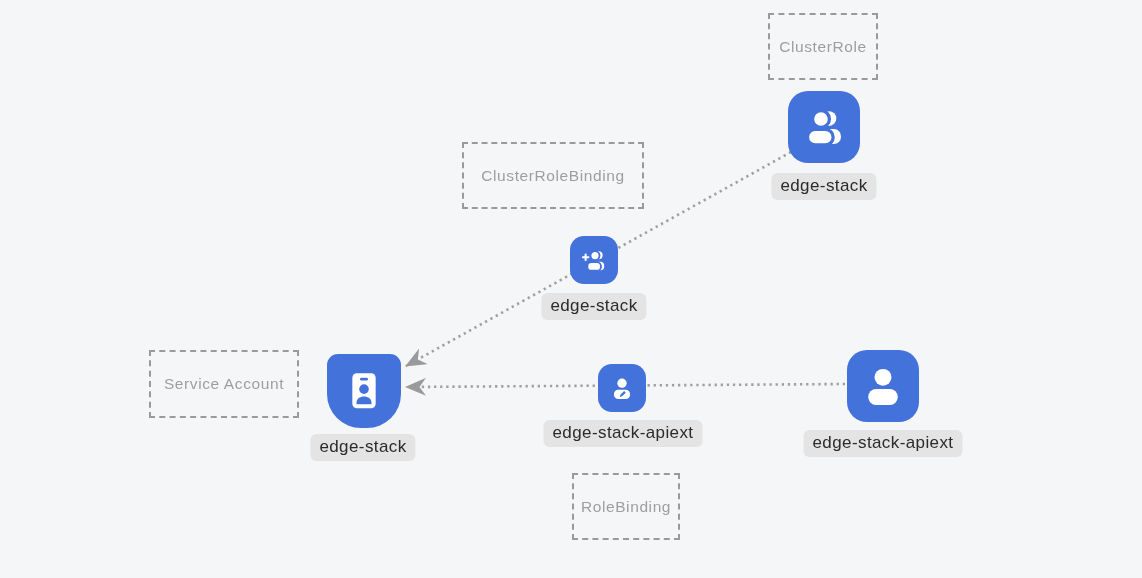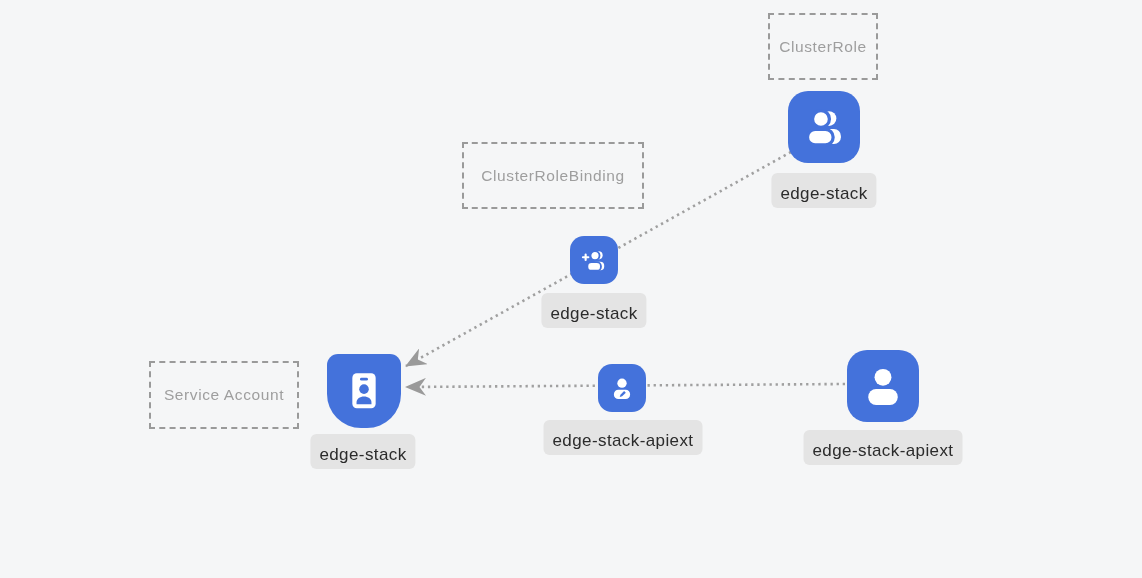--- a/index.html
+++ b/index.html
@@ -42,21 +42,21 @@
     border: 2px dashed var(--box-border);
     display: flex;
     align-items: center;
     justify-content: center;
     color: var(--box-text);
     font-size: 15.5px;
     letter-spacing: 0.6px;
   }
   .box-cluster-role        { left: 768px; top: 13px;  width: 110px; height: 67px; }
   .box-cluster-role-binding{ left: 462px; top: 142px; width: 182px; height: 67px; justify-content: center; }
-  .box-service-account     { left: 149px; top: 361px; width: 150px; height: 68px; }
+  .box-service-account     { left: 149px; top: 350px; width: 150px; height: 68px; }
   .box-role-binding        { left: 572px; top: 473px; width: 108px; height: 67px; }
   .box-role                { left: 828px; top: 474px; width: 107px; height: 67px; }
 
   .node-icon {
     position: absolute;
     background: var(--icon-blue);
     display: flex;
     align-items: center;
     justify-content: center;
   }
@@ -67,21 +67,21 @@
   .icon-role-binding         { left: 598px; top: 364px; width: 48px; height: 48px; border-radius: 14px; }
   .icon-role                 { left: 847px; top: 350px; width: 72px; height: 72px; border-radius: 20px; }
 
   .node-label {
     position: absolute;
     transform: translateX(-50%);
     background: var(--label-pill-bg);
     color: var(--label-text);
     font-size: 17px;
     letter-spacing: 0.4px;
-    padding: 11px 9px 4px 9px;
+    padding: 3px 9px 4px 9px;
     border-radius: 6px;
     white-space: nowrap;
   }
   .label-cluster-role         { left: 824px; top: 173px; }
   .label-cluster-role-binding { left: 594px; top: 293px; }
   .label-service-account      { left: 363px; top: 434px; }
   .label-role-binding         { left: 623px; top: 420px; }
   .label-role                 { left: 883px; top: 430px; }
 </style>
 </head>
@@ -100,20 +100,23 @@
   </svg>
 
   <div class="kind-box box-cluster-role">
     <span>ClusterRole</span>
   </div>
   <div class="kind-box box-cluster-role-binding">
     <span>ClusterRoleBinding</span>
   </div>
   <div class="kind-box box-service-account">
     <span>Service Account</span>
+  </div>
+  <div class="kind-box box-role-binding">
+    <span>RoleBinding</span>
   </div>
 
   <div class="node-icon icon-cluster-role">
     <svg width="52" height="52" viewBox="0 0 24 24">
       <circle cx="14.3" cy="8.1" r="3.4" fill="#ffffff"></circle>
       <rect x="8.8" y="12.9" width="11" height="7" rx="3.2" fill="#ffffff"></rect>
       <circle cx="10.6" cy="8.3" r="3.9" fill="#ffffff" style="stroke:var(--icon-blue)" stroke-width="1.5"></circle>
       <rect x="4.4" y="13.1" width="11.8" height="7.2" rx="3.5" fill="#ffffff" style="stroke:var(--icon-blue)" stroke-width="1.5"></rect>
     </svg>
   </div>

